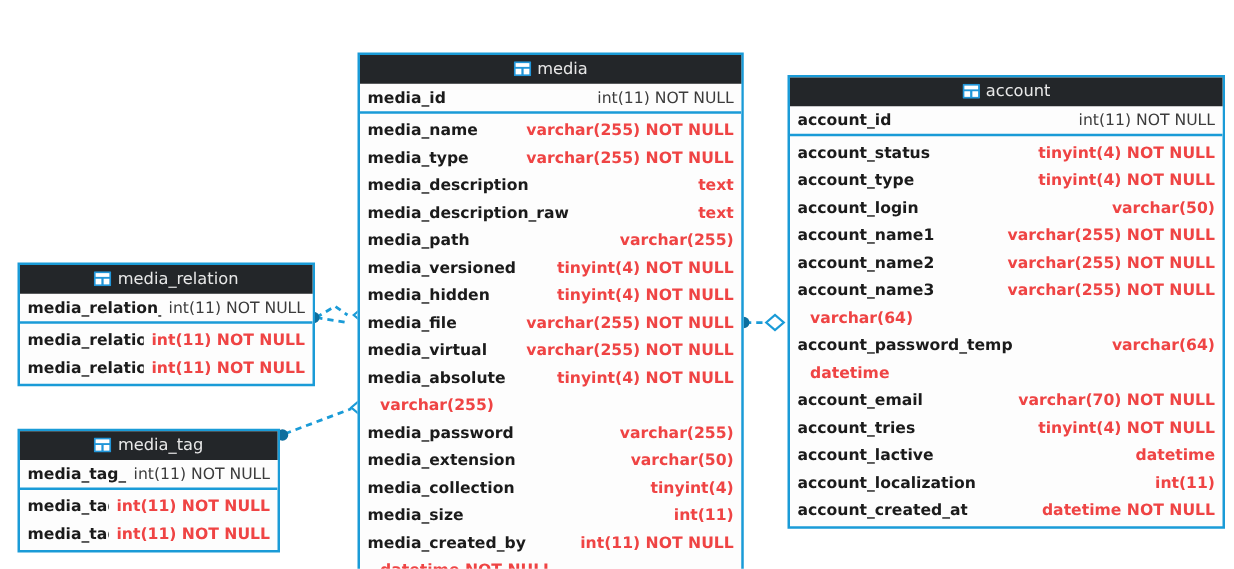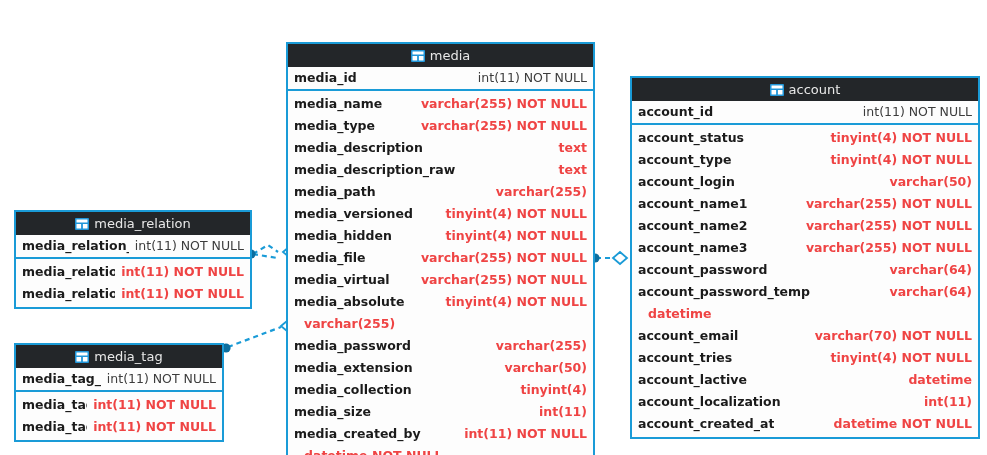--- a/index.html
+++ b/index.html
@@ -172,21 +172,21 @@
       <div class="row">
           <span class="colname">media_created_by</span>
           <span class="coltype">int(11) NOT NULL</span>
         </div>
       <div class="row">
           <span class="coltype">datetime NOT NULL</span>
         </div>
     </div>
   </div>
 
-  <div class="entity" id="ent-account" style="left:630px;top:44px;width:350px;">
+  <div class="entity" id="ent-account" style="left:630px;top:28px;width:350px;">
     <div class="entity-header">
       <span class="tbl-icon">
         <svg width="14" height="12" viewBox="0 0 14 12">
           <rect x="0" y="0" width="14" height="12" rx="1" fill="#2196d9"></rect>
           <rect x="1.5" y="1.5" width="11" height="3" fill="#ffffff"></rect>
           <rect x="1.5" y="6" width="4.6" height="4.5" fill="#ffffff"></rect>
           <rect x="7.9" y="6" width="4.6" height="4.5" fill="#ffffff"></rect>
         </svg>
       </span><span>account</span>
     </div>
@@ -215,21 +215,20 @@
         </div>
       <div class="row">
           <span class="colname">account_name2</span>
           <span class="coltype">varchar(255) NOT NULL</span>
         </div>
       <div class="row">
           <span class="colname">account_name3</span>
           <span class="coltype">varchar(255) NOT NULL</span>
         </div>
       <div class="row">
-          <span class="colname">account_password</span>
           <span class="coltype">varchar(64)</span>
         </div>
       <div class="row">
           <span class="colname">account_password_temp</span>
           <span class="coltype">varchar(64)</span>
         </div>
       <div class="row">
           <span class="coltype">datetime</span>
         </div>
       <div class="row">

